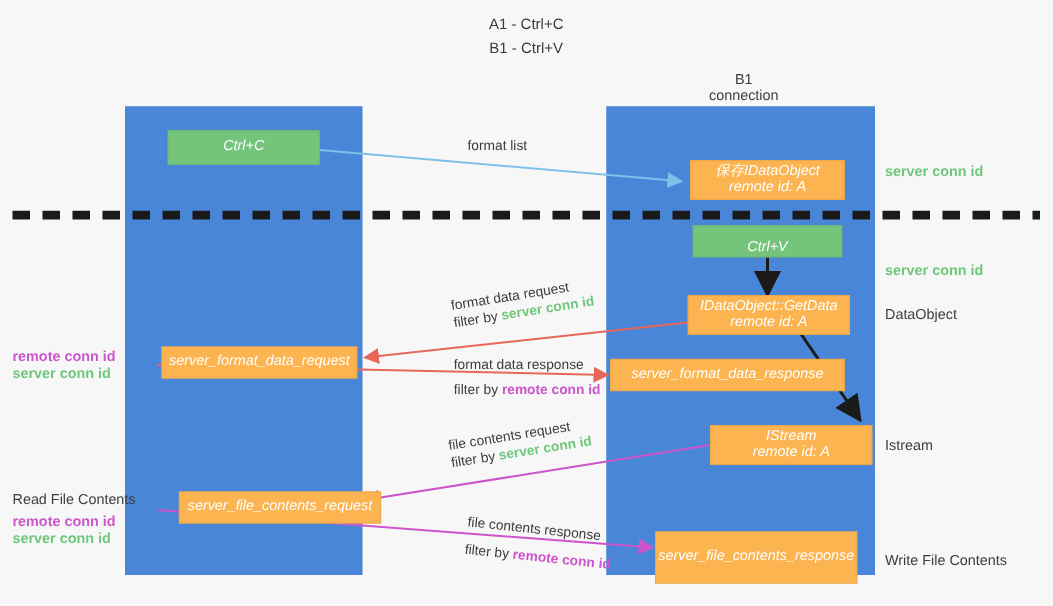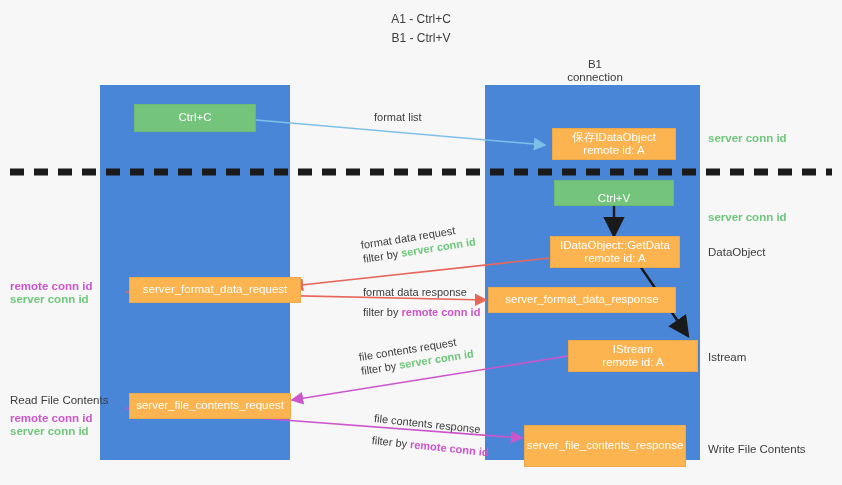--- a/index.html
+++ b/index.html
@@ -34,20 +34,21 @@
     box-sizing: border-box;
     display: flex;
     flex-direction: column;
     align-items: center;
     justify-content: center;
     color: #ffffff;
     font-size: 11.5px;
     line-height: 13.5px;
     text-align: center;
     border: 1px solid rgba(0,0,0,0.06);
+    font-style: italic;
   }
   .node.green { background: #74c47c; }
   .node.orange { background: #fbb450; }
   .node span { display: block; }
 
   .side-label {
     position: absolute;
     font-size: 11.5px;
     line-height: 14px;
     color: #3c3c3c;
@@ -153,29 +154,29 @@
   <div class="node orange" style="left:550px; top:236px; width:130px; height:32px;">
     <span>IDataObject::GetData</span>
     <span>remote id: A</span>
   </div>
 
   <div class="node orange" style="left:568px; top:340px; width:130px; height:32px;">
     <span>IStream</span>
     <span>remote id: A</span>
   </div>
 
-  <div class="node orange" style="left:129px; top:277px; width:172px; height:26px;">
+  <div class="node orange" style="left:129px; top:277px; width:157px; height:26px;">
     <span>server_format_data_request</span>
   </div>
 
   <div class="node orange" style="left:488px; top:287px; width:188px; height:26px;">
     <span>server_format_data_response</span>
   </div>
 
-  <div class="node orange" style="left:129px; top:393px; width:162px; height:26px;">
+  <div class="node orange" style="left:143px; top:393px; width:162px; height:26px;">
     <span>server_file_contents_request</span>
   </div>
 
   <div class="node orange" style="left:524px; top:425px; width:162px; height:42px;">
     <span>server_file_contents_response</span>
   </div>
 
   <div class="edge-label" style="left:374px; top:110px;">
     <span>format list</span>
   </div>

